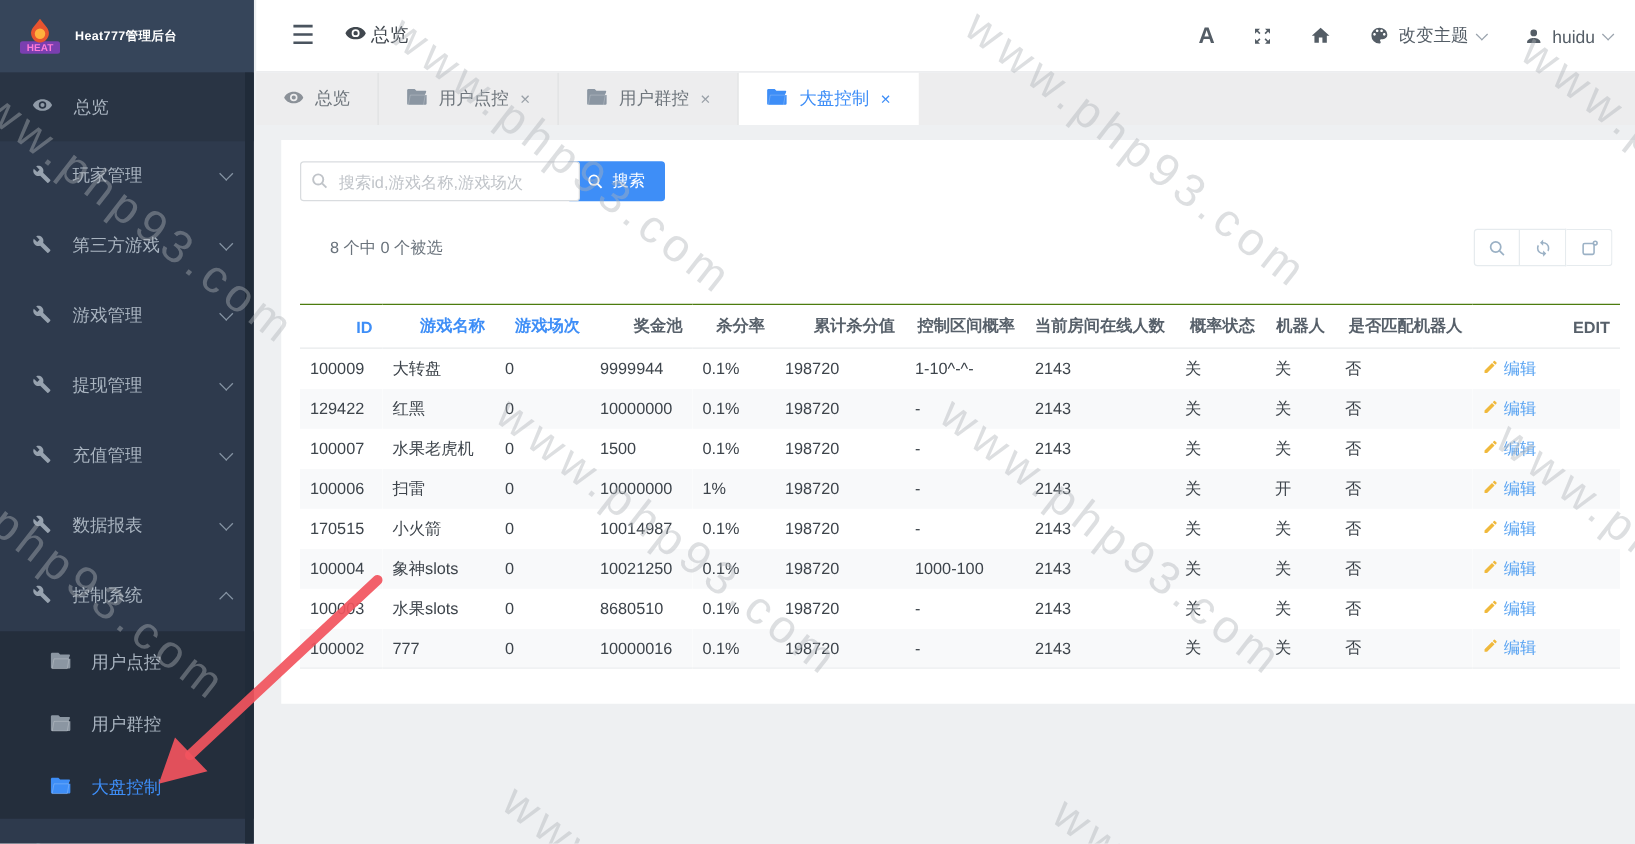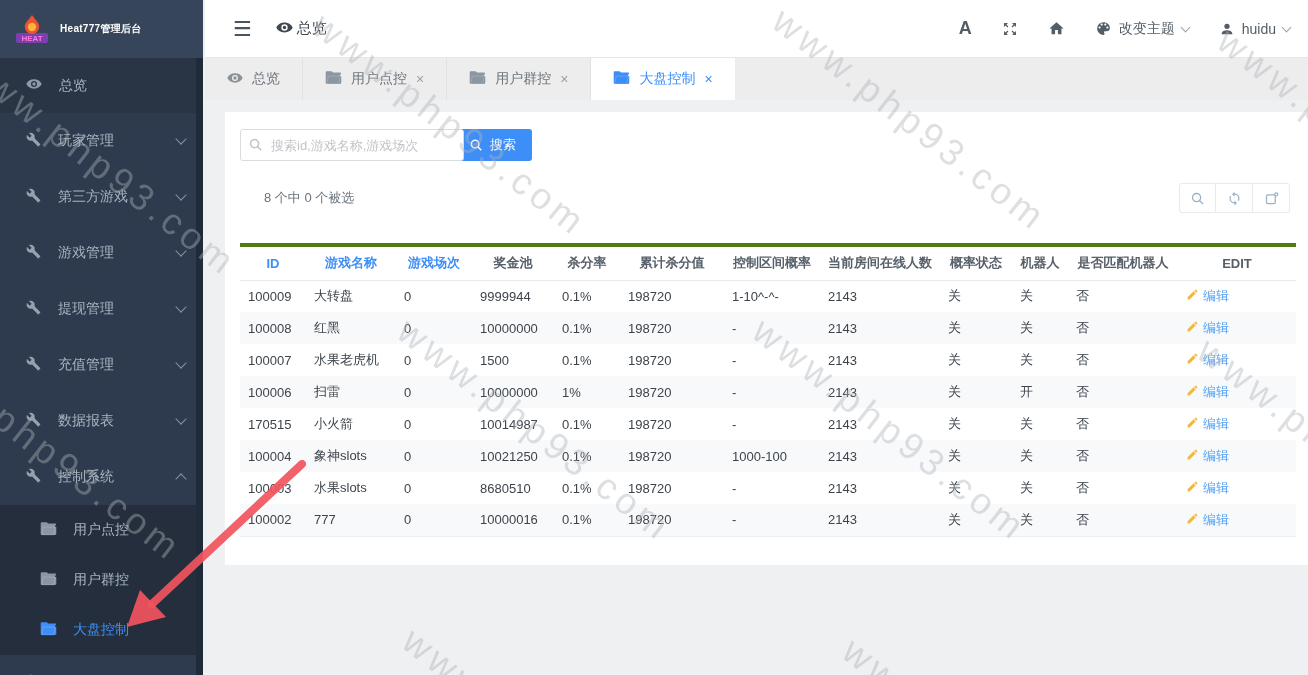--- a/index.html
+++ b/index.html
@@ -58,22 +58,22 @@
     font-size:13px; display:flex; align-items:center; gap:7px; cursor:pointer; }
   .info-row { display:flex; align-items:center; margin:22px 0 30px 0; }
   .sel-summary { font-size:13px; color:#6a737c; padding-left:24px; }
   .tool-group { margin-left:auto; margin-right:6px; display:flex; }
   .tool-btn { width:37px; height:30px; background:#fff; border:1px solid #e6ebee; border-left-width:0;
     display:flex; align-items:center; justify-content:center; cursor:pointer; }
   .tool-btn:first-child { border-left-width:1px; border-radius:3px 0 0 3px; }
   .tool-btn:last-child { border-radius:0 3px 3px 0; }
 
   table.grid { width:100%; border-collapse:collapse; table-layout:fixed; }
-  table.grid th { text-align:center; font-size:13px; color:#57606a; font-weight:bold; height:35px;
-    padding:0 8px; border-top:4px solid #4d7c0f; border-bottom:1px solid #e8eaec; }
+  table.grid th { text-align:right; font-size:13px; color:#57606a; font-weight:bold; height:35px;
+    padding:0 8px; border-top:1px solid #4d7c0f; border-bottom:1px solid #e8eaec; }
   table.grid th.sortable { color:#3e8ef7; cursor:pointer; }
   table.grid td { font-size:13px; color:#3d444b; height:32px; padding:0 8px; white-space:nowrap;
     overflow:hidden; }
   table.grid tbody tr:nth-child(even) { background:#f8f9fa; }
   table.grid tbody tr:last-child td { border-bottom:1px solid #eceeef; }
   .edit-link { color:#54a1f2; cursor:pointer; display:inline-flex; align-items:center; gap:4px; }
 
   
   .wm-layer { position:absolute; inset:0; pointer-events:none; z-index:40; overflow:hidden; }
   .wm { position:absolute; font-size:37px; letter-spacing:5px; color:rgba(173,178,184,0.42);
@@ -348,21 +348,21 @@
             <td>关</td>
             <td>否</td>
             <td><span class="edit-link">
       <span><svg width="13" height="13" viewBox="0 0 24 24" fill="#f0b93c">
                     <path d="M3 17.25V21h3.75L17.8 9.94l-3.75-3.75L3 17.25zM20.7 7.04c.39-.39.39-1.02 0-1.41l-2.34-2.34a1 1 0 0 0-1.41 0l-1.83 1.83 3.75 3.75 1.83-1.83z"></path>
                   </svg></span>
       <span>编辑</span>
               </span></td>
           </tr>
           <tr>
-            <td>100008</td>
+            <td>129422</td>
             <td>红黑</td>
             <td>0</td>
             <td>10000000</td>
             <td>0.1%</td>
             <td>198720</td>
             <td>-</td>
             <td>2143</td>
             <td>关</td>
             <td>关</td>
             <td>否</td>

